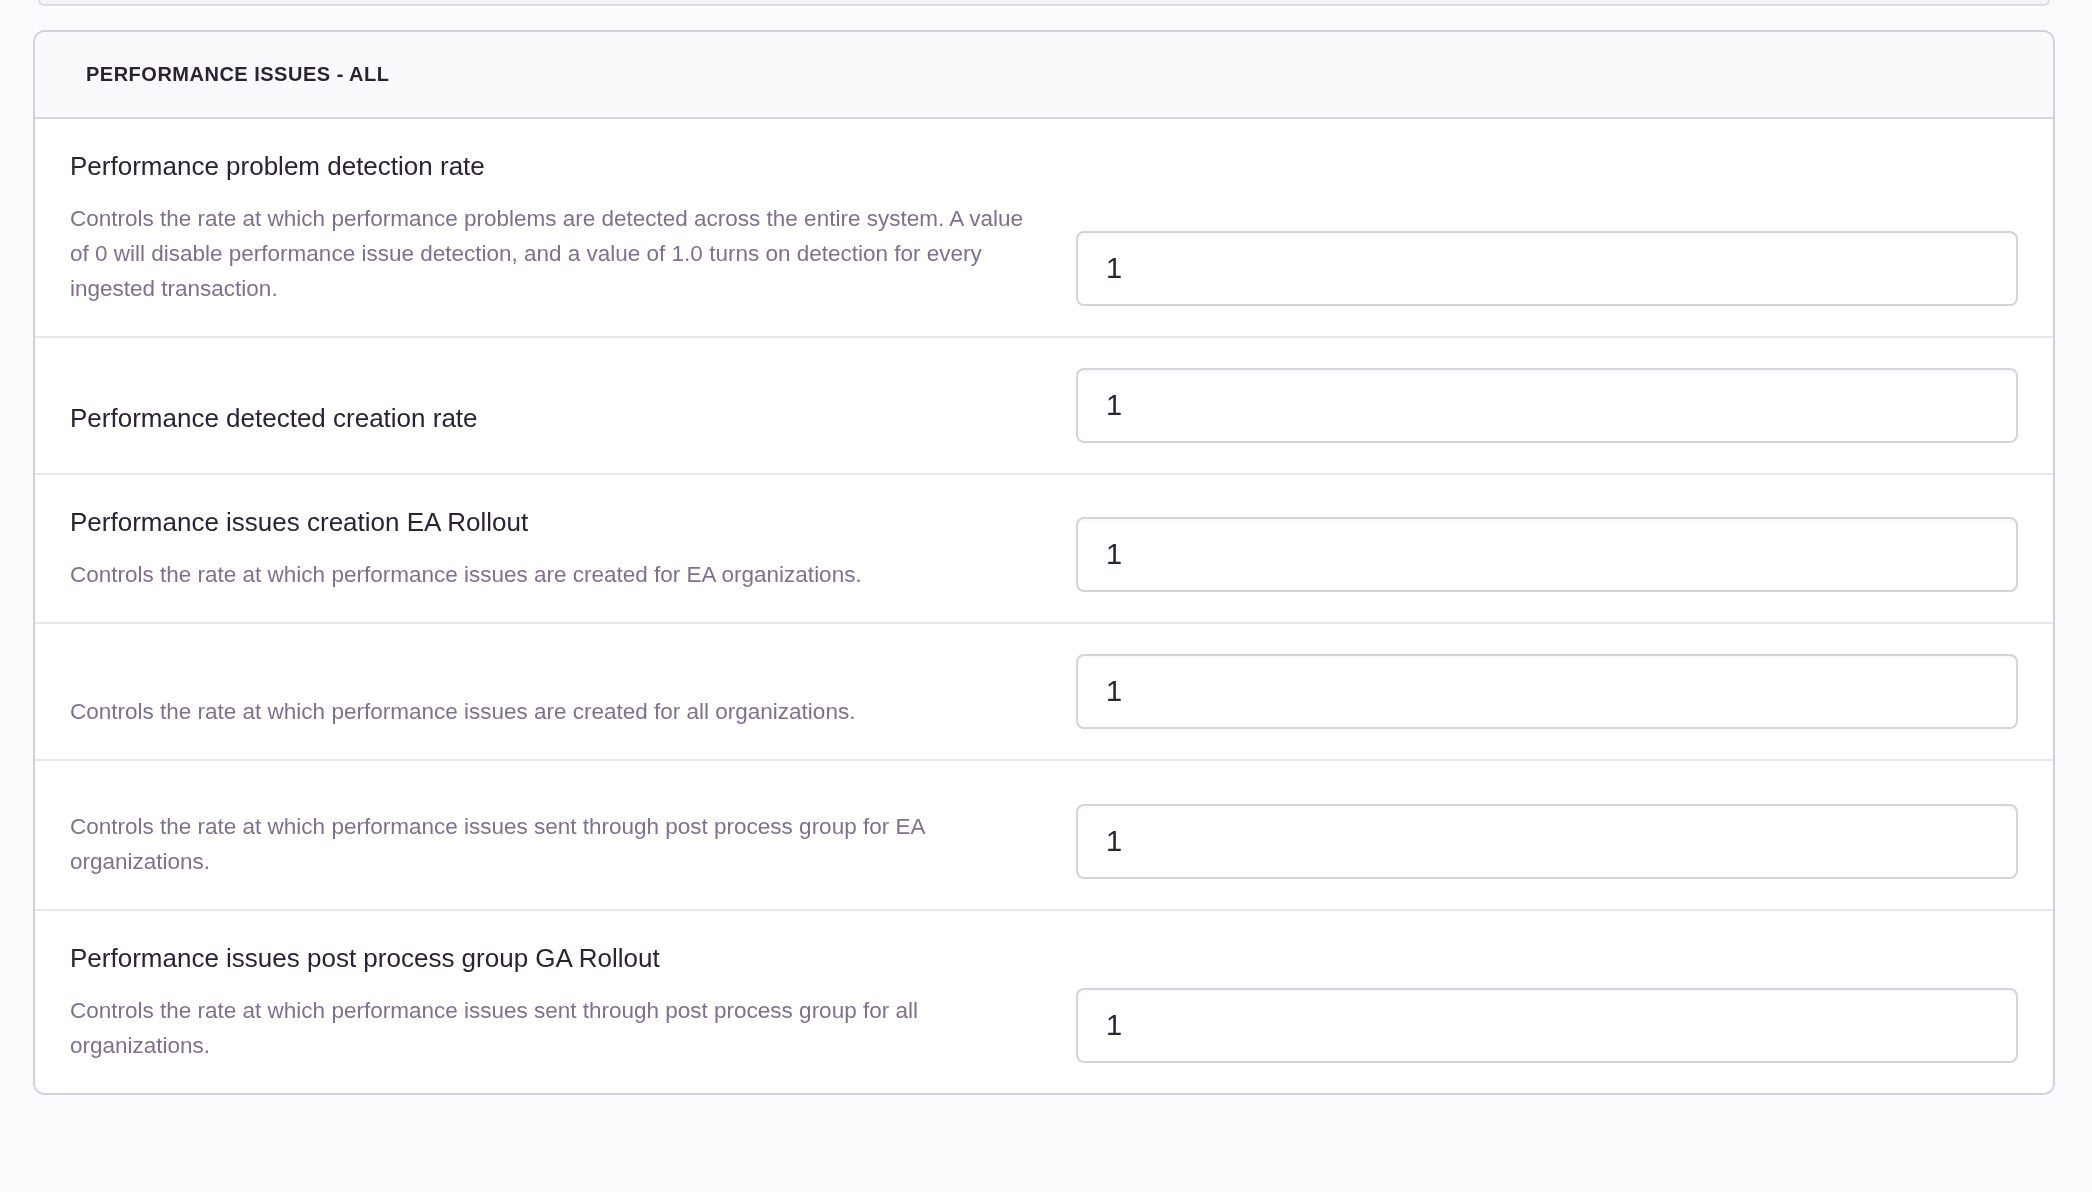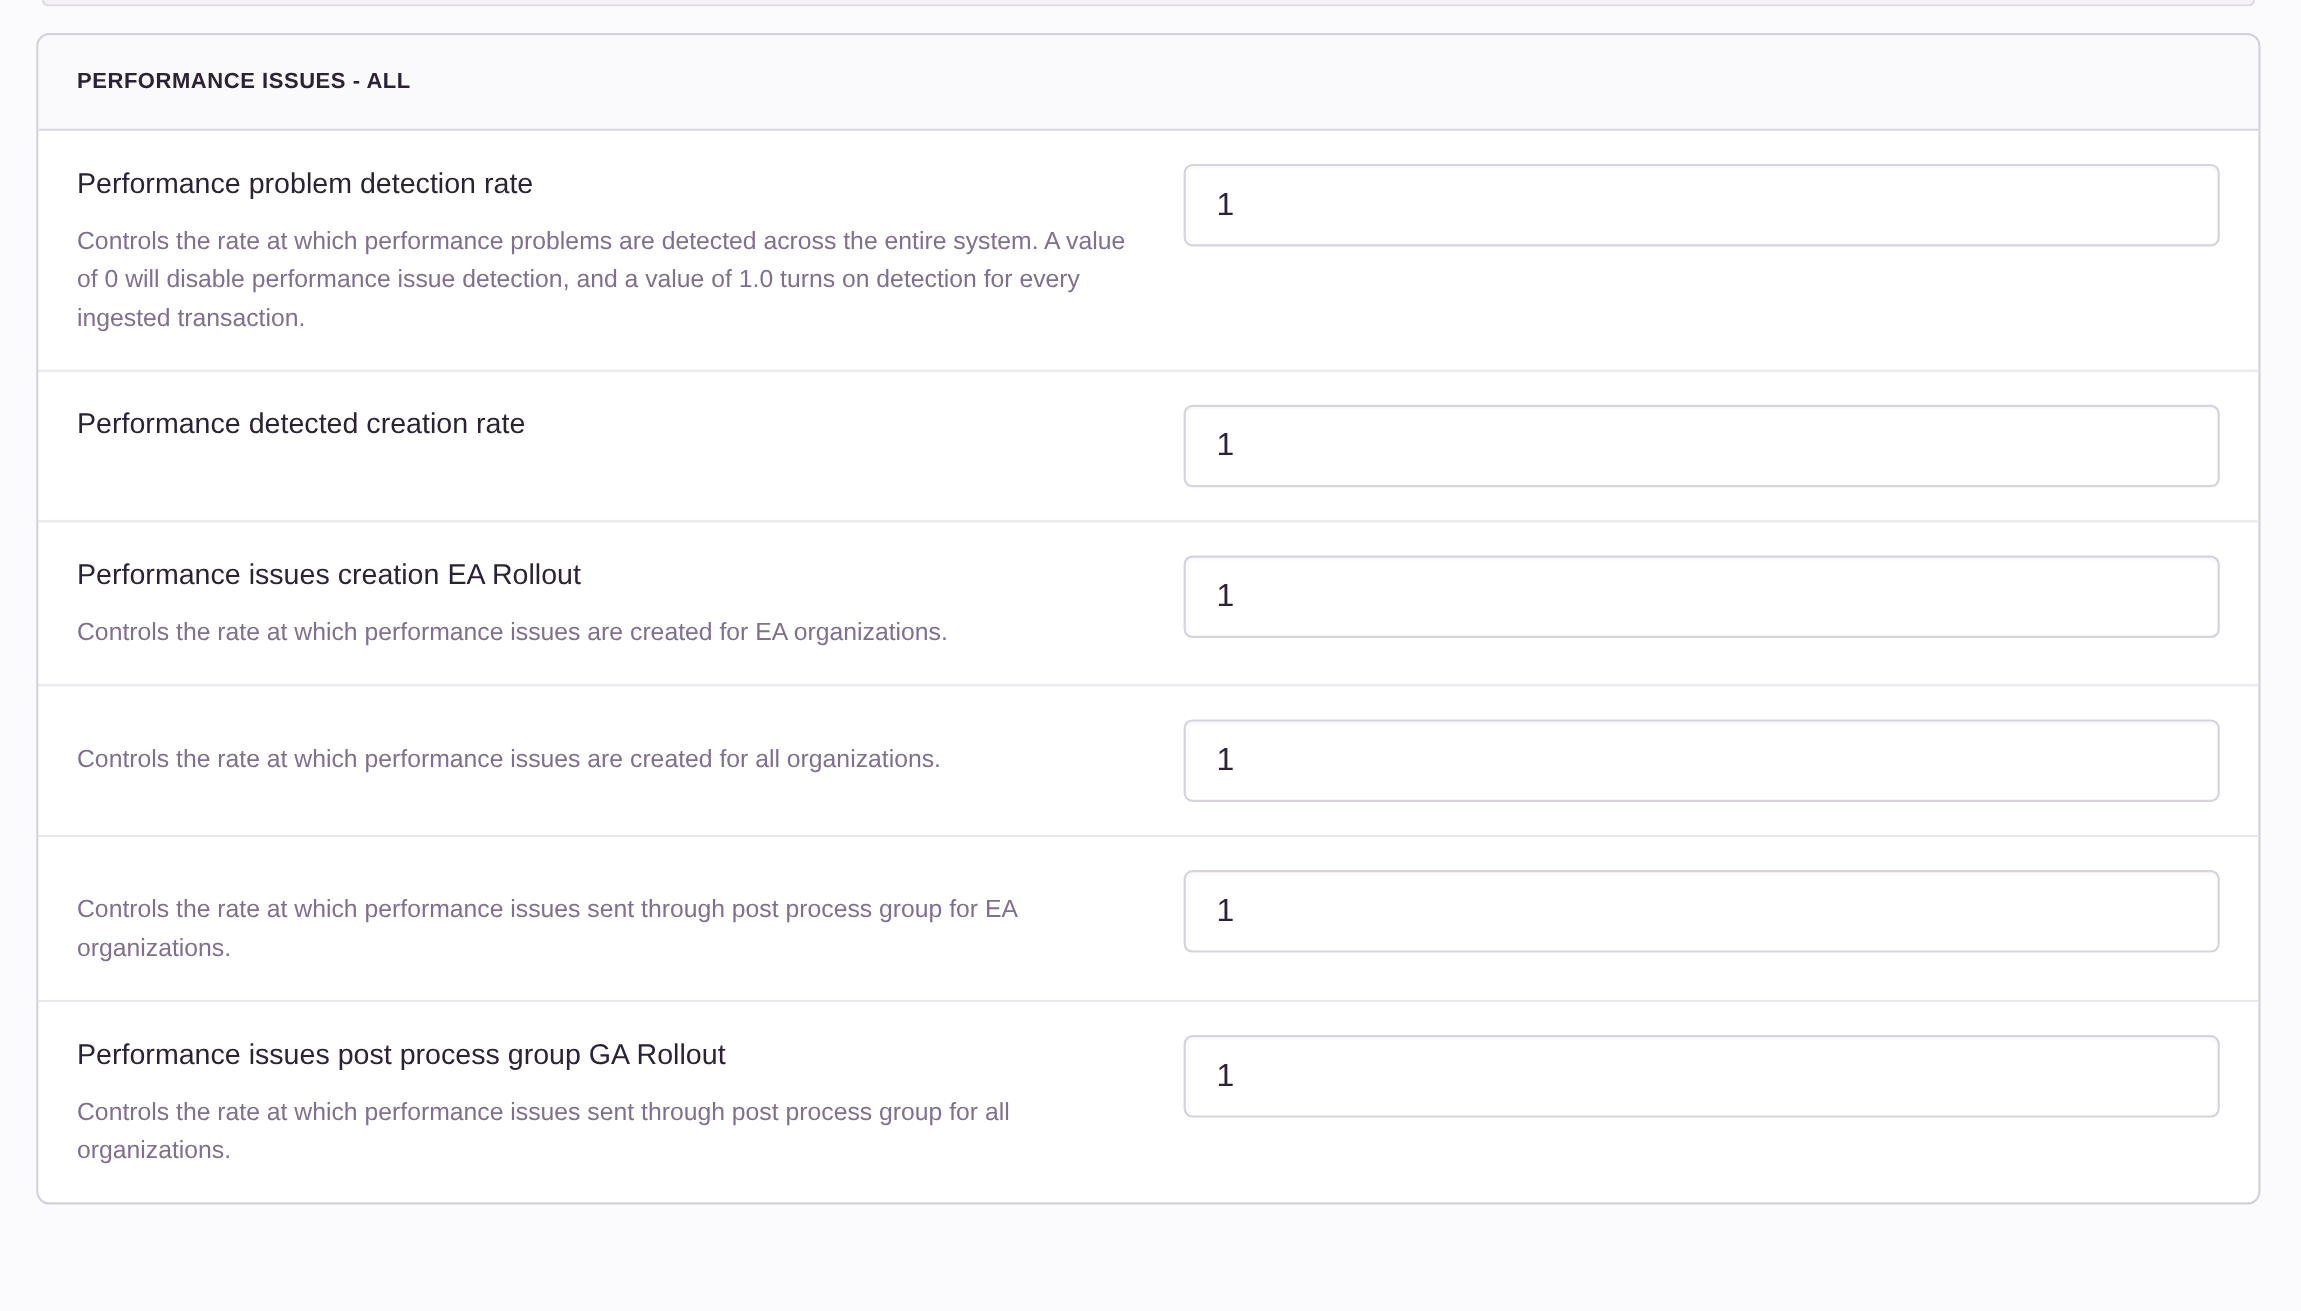--- a/index.html
+++ b/index.html
@@ -39,31 +39,31 @@
   }
   .panel-header{
     background:var(--header_bg);
     border-bottom:2px solid var(--header_border);
     height:87px;
     padding:0 35px;
     display:flex;
     align-items:center;
   }
   .panel-title{
-    margin:0;
+    margin:16px;
     font-size:20px;
     font-weight:700;
     letter-spacing:0.5px;
     color:var(--text_primary);
     text-transform:uppercase;
   }
   .panel-body{background:var(--card_bg);}
   .field-row{
     display:flex;
-    align-items:flex-start;
+    align-items:flex-end;
     justify-content:space-between;
     gap:28px;
     padding:30px 35px;
   }
   .field-row + .field-row{
     border-top:2px solid var(--row_divider);
   }
   .field-info{
     max-width:975px;
     flex:1 1 auto;

